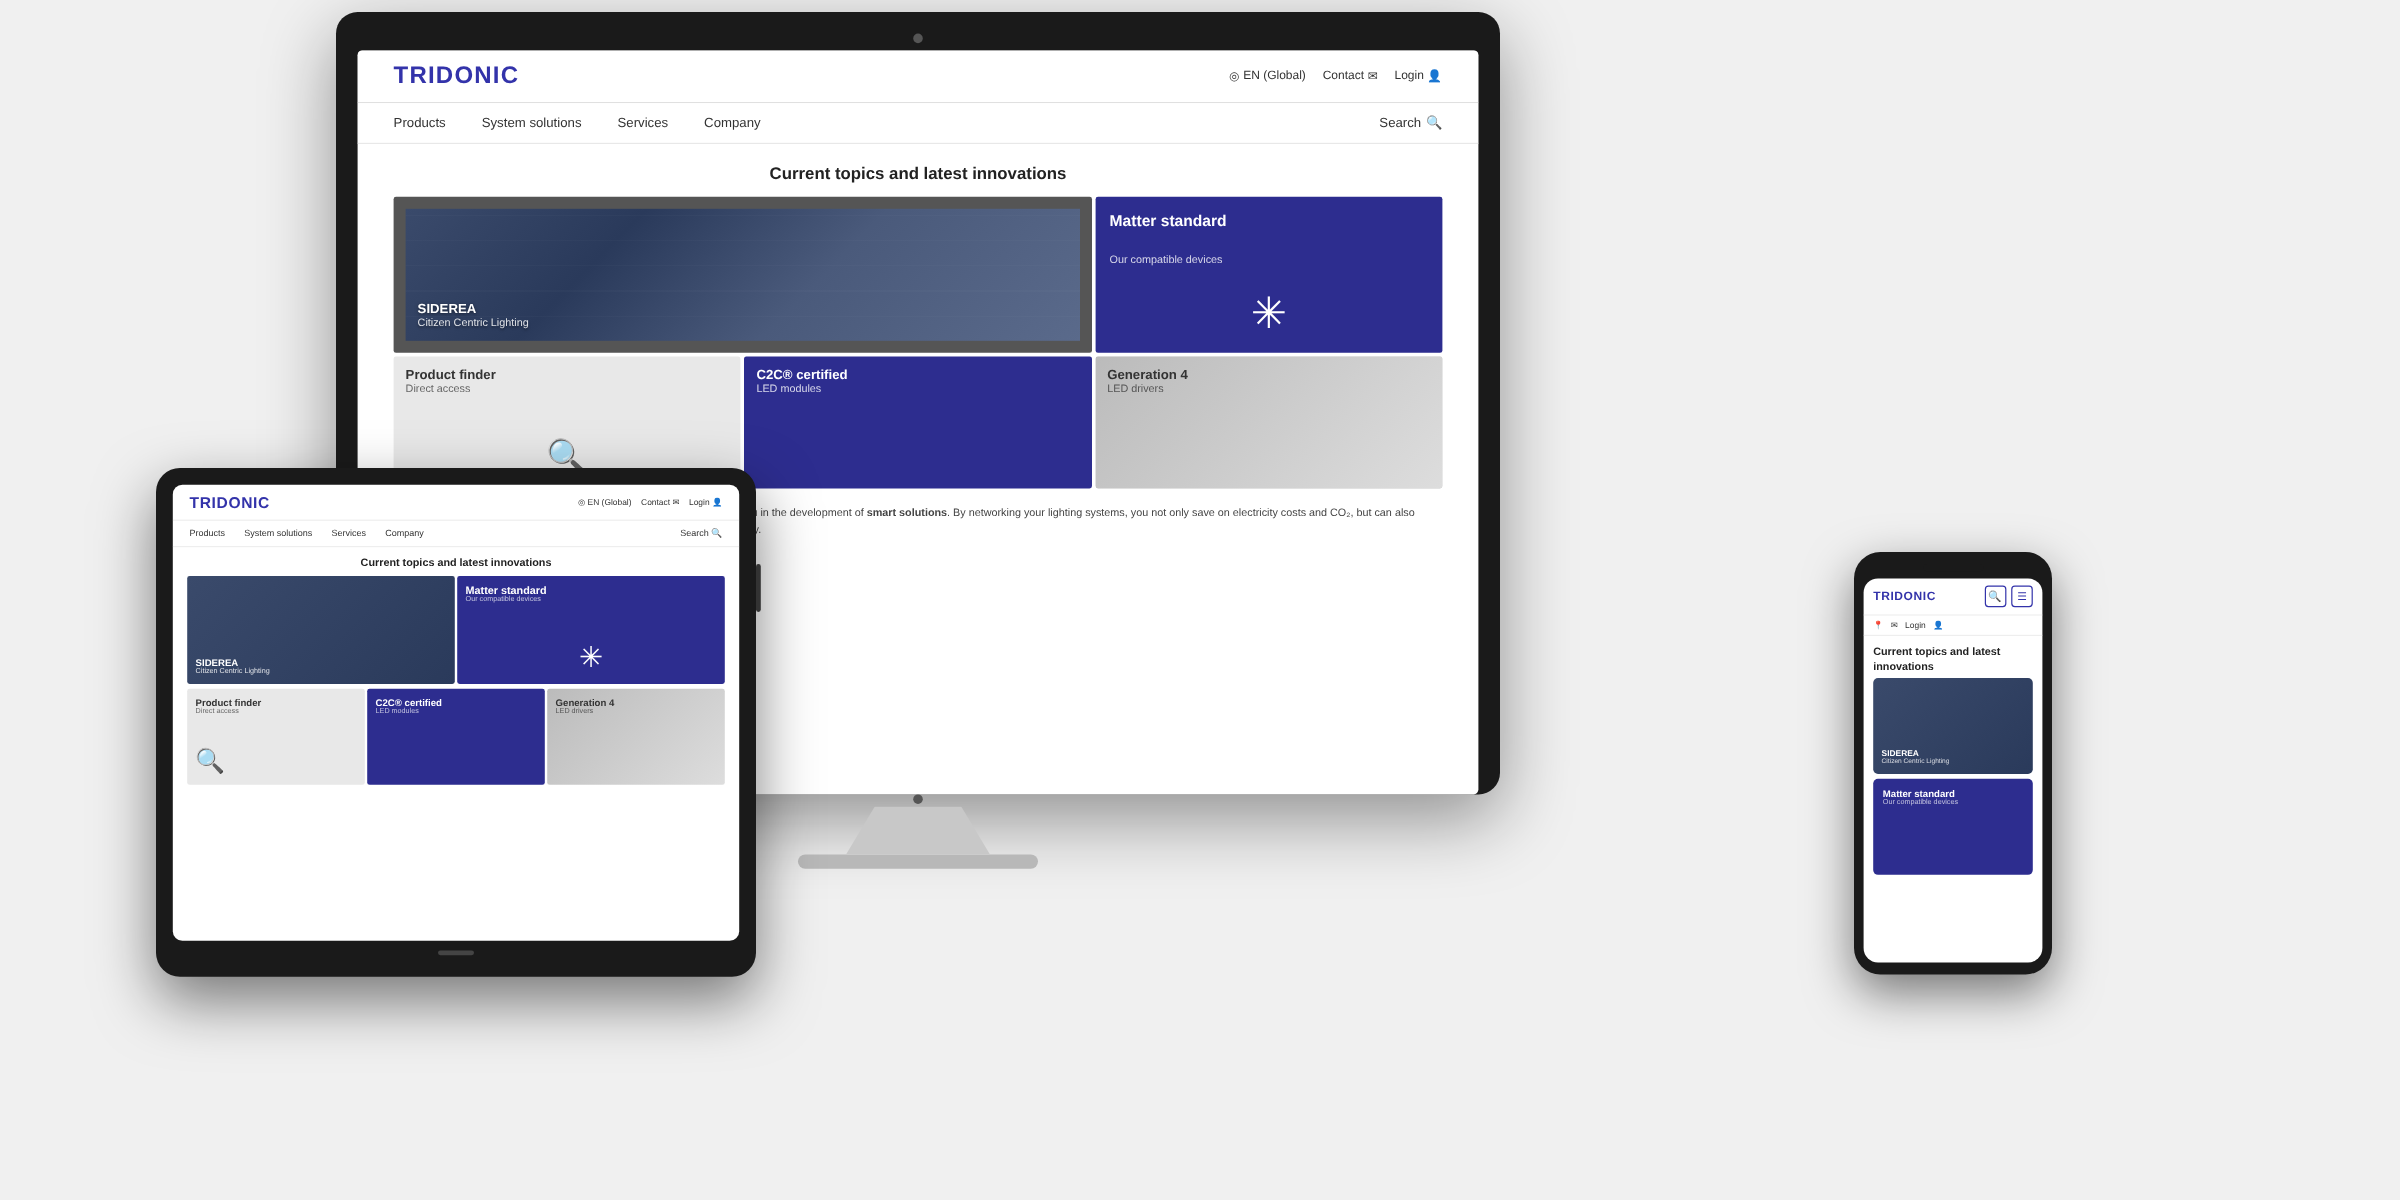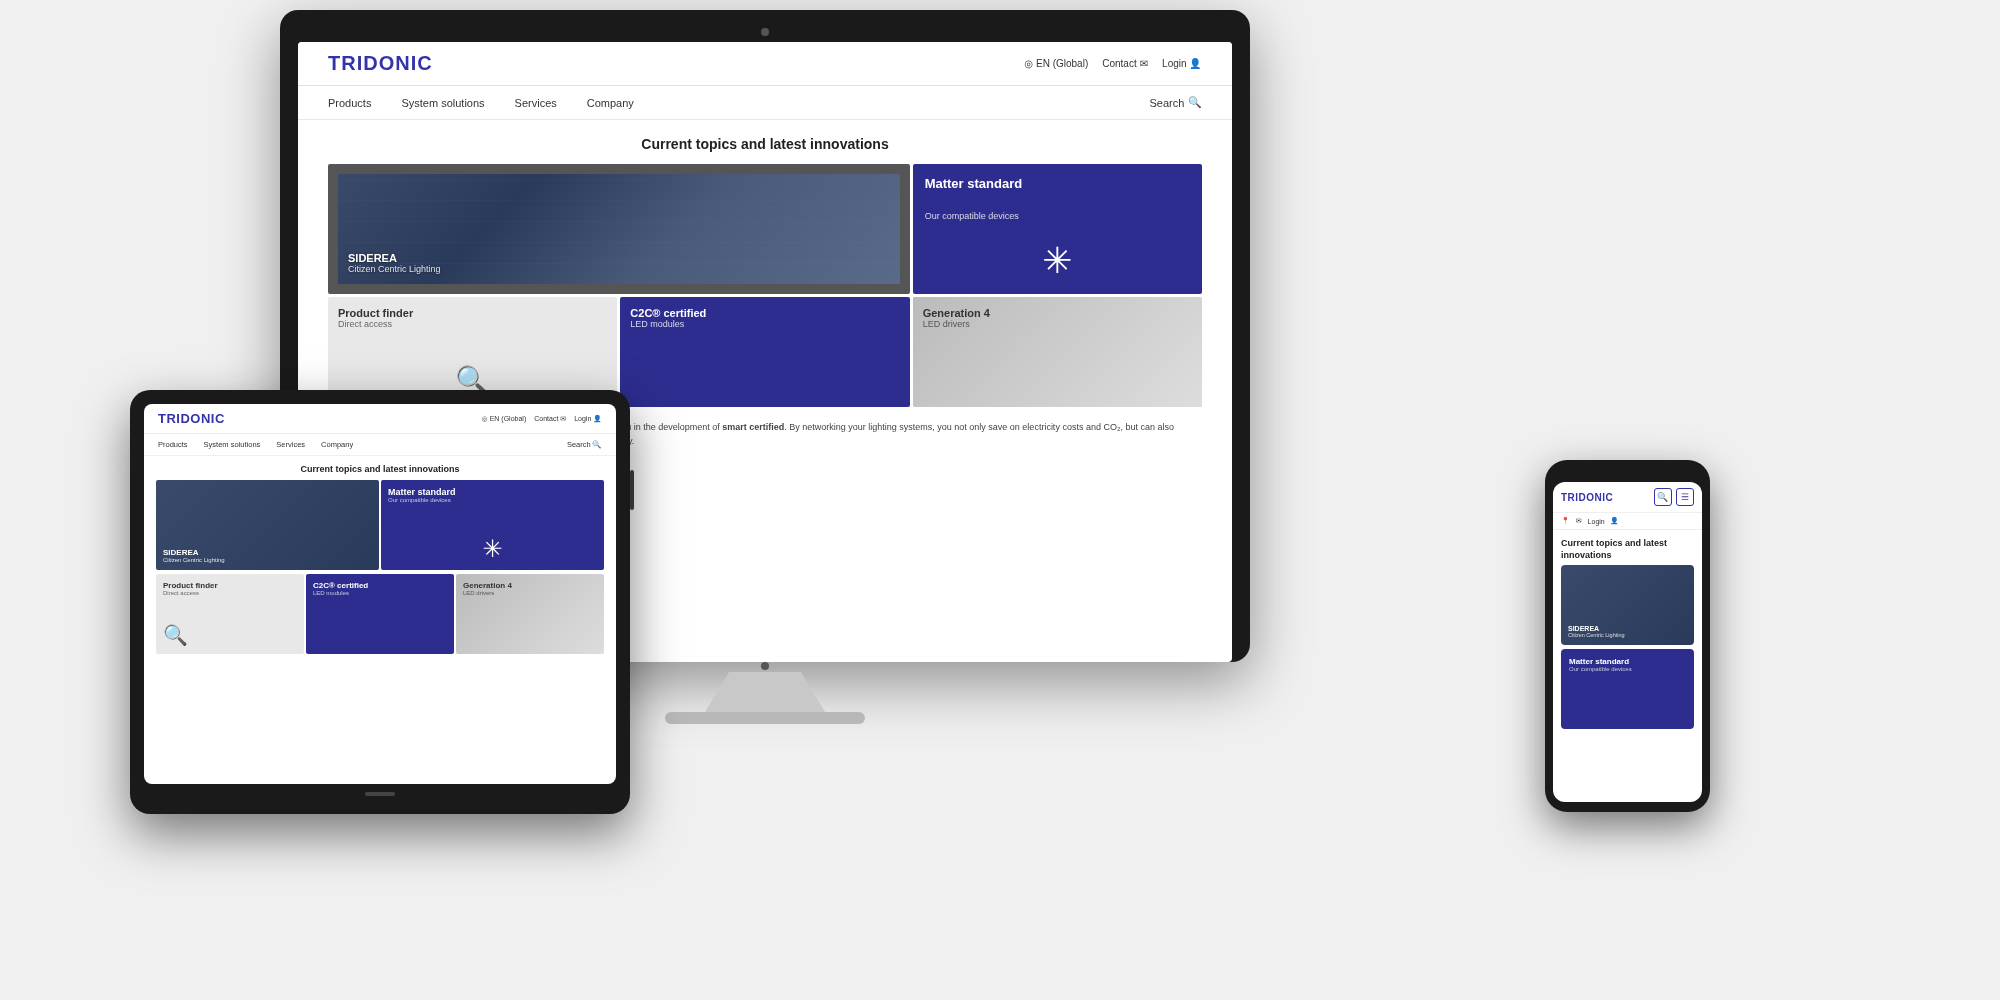--- a/index.html
+++ b/index.html
@@ -598,21 +598,21 @@
         <div class="grid-item grid-item-gen4">
           <div class="gen4-bg"></div>
           <div style="position:relative;z-index:1;">
             <div class="gen4-title">Generation 4</div>
             <div class="gen4-sub">LED drivers</div>
           </div>
         </div>
       </div>
 
       <div class="body-text-area">
-        <span>Our LED modules, LED drivers and controls, software and apps support you in the development of <strong>smart certified</strong>. By networking your lighting systems, you not only save on electricity costs and CO₂, but can also exploit the full potential of the light: aesthetically, functionally and sustainably.</span>
+        <span>Our LED modules, LED drivers and controls, software and apps support you in the development of <strong>smart solutions</strong>. By networking your lighting systems, you not only save on electricity costs and CO₂, but can also exploit the full potential of the light: aesthetically, functionally and sustainably.</span>
       </div>
     </div>
   </div>
   <div class="monitor-dot"></div>
   <div class="monitor-stand"></div>
   <div class="monitor-base"></div>
 </div>
 
 <div class="tablet-wrapper">
   <div class="tablet-frame">

